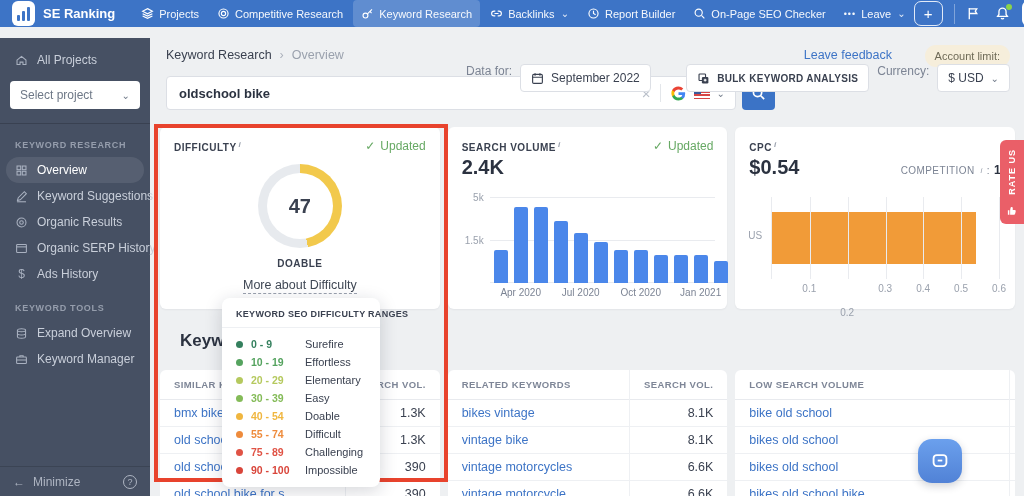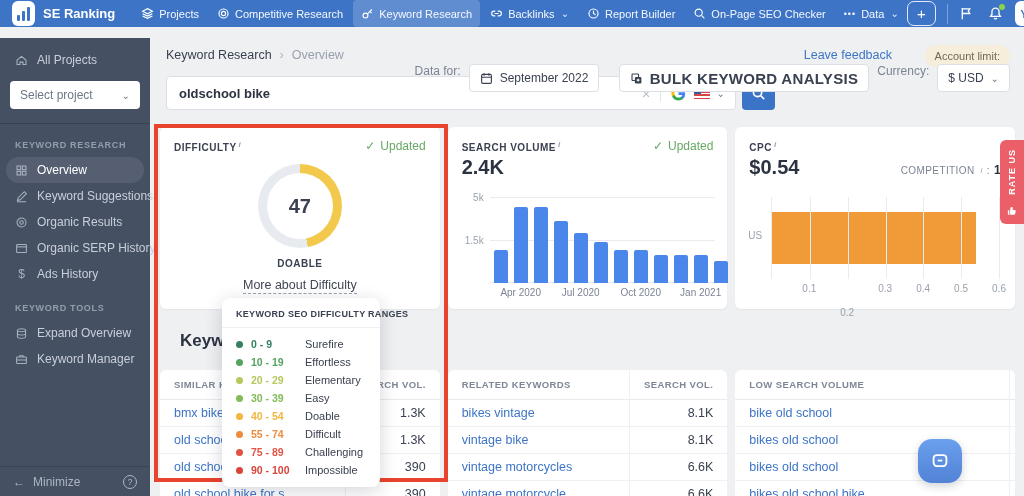--- a/index.html
+++ b/index.html
@@ -62,21 +62,21 @@
   .limit-pill b { color:#2b3240; }
   .limit-pill svg { width:12px; height:12px; stroke:#6e6a57; fill:none; stroke-width:1.4; }
   sup.info { font-size:8px; color:#9aa1ad; font-style:italic; margin-left:2px; }
 
   .ctrl-row { position:absolute; top:26px; right:14px; display:flex; gap:8px; align-items:flex-end; }
   .ctrl-col { display:flex; flex-direction:row; gap:8px; }
   .ctrl-label { font-size:12px; color:#7c8494; }
   .ctrl-label.right { text-align:right; }
   .ctrl-btn { height:28px; background:#fff; border:1px solid #dcdfe5; border-radius:4px; display:flex; align-items:center; gap:7px; padding:0 10px; font-size:12px; color:#3a4150; cursor:pointer; white-space:nowrap; }
   .ctrl-btn svg { width:13px; height:13px; stroke:#3a4150; fill:none; stroke-width:1.4; }
-  .bulk { font-size:15px; font-weight:bold; letter-spacing:.3px; }
+  .bulk { font-size:10px; font-weight:bold; letter-spacing:.3px;margin-left:16px; }
   .chev { color:#707a89; font-size:10px; }
 
   
   .cards { position:absolute; top:89px; left:10px; right:9px; height:182px; display:flex; gap:8px; }
   .card { flex:1; background:#fff; border-radius:6px; position:relative; box-shadow:0 1px 2px rgba(16,24,40,.05); }
   .card-title { position:absolute; top:13px; left:14px; font-size:10px; font-weight:bold; letter-spacing:.5px; color:#3a4150; }
   .updated { position:absolute; top:12px; right:14px; font-size:12px; color:#67a964; display:flex; gap:5px; align-items:center; }
   .big-num { position:absolute; top:29px; left:14px; font-size:20px; font-weight:bold; color:#2b3240; }
 
   .gauge { position:absolute; top:37px; left:50%; transform:translateX(-50%); width:84px; height:84px; border-radius:50%; }
@@ -181,21 +181,21 @@
       </div>
       <div class="nav-item">
         <svg viewBox="0 0 16 16">
             <circle cx="7" cy="7" r="4.4"></circle>
             <path d="M10.4 10.4 14 14"></path>
           </svg>
         <span>On-Page SEO Checker</span>
       </div>
       <div class="nav-item">
         <span style="font-size:9px;letter-spacing:1px">•••</span>
-        <span>Data</span>
+        <span>Leave</span>
         <span class="nav-chev">⌄</span>
       </div>
     </div>
     <div class="nav-right">
       <div class="add-btn">
           <span>+</span>
         </div>
       <div class="nav-divider"></div>
       <div class="flag-btn">
         <svg viewBox="0 0 16 16">

